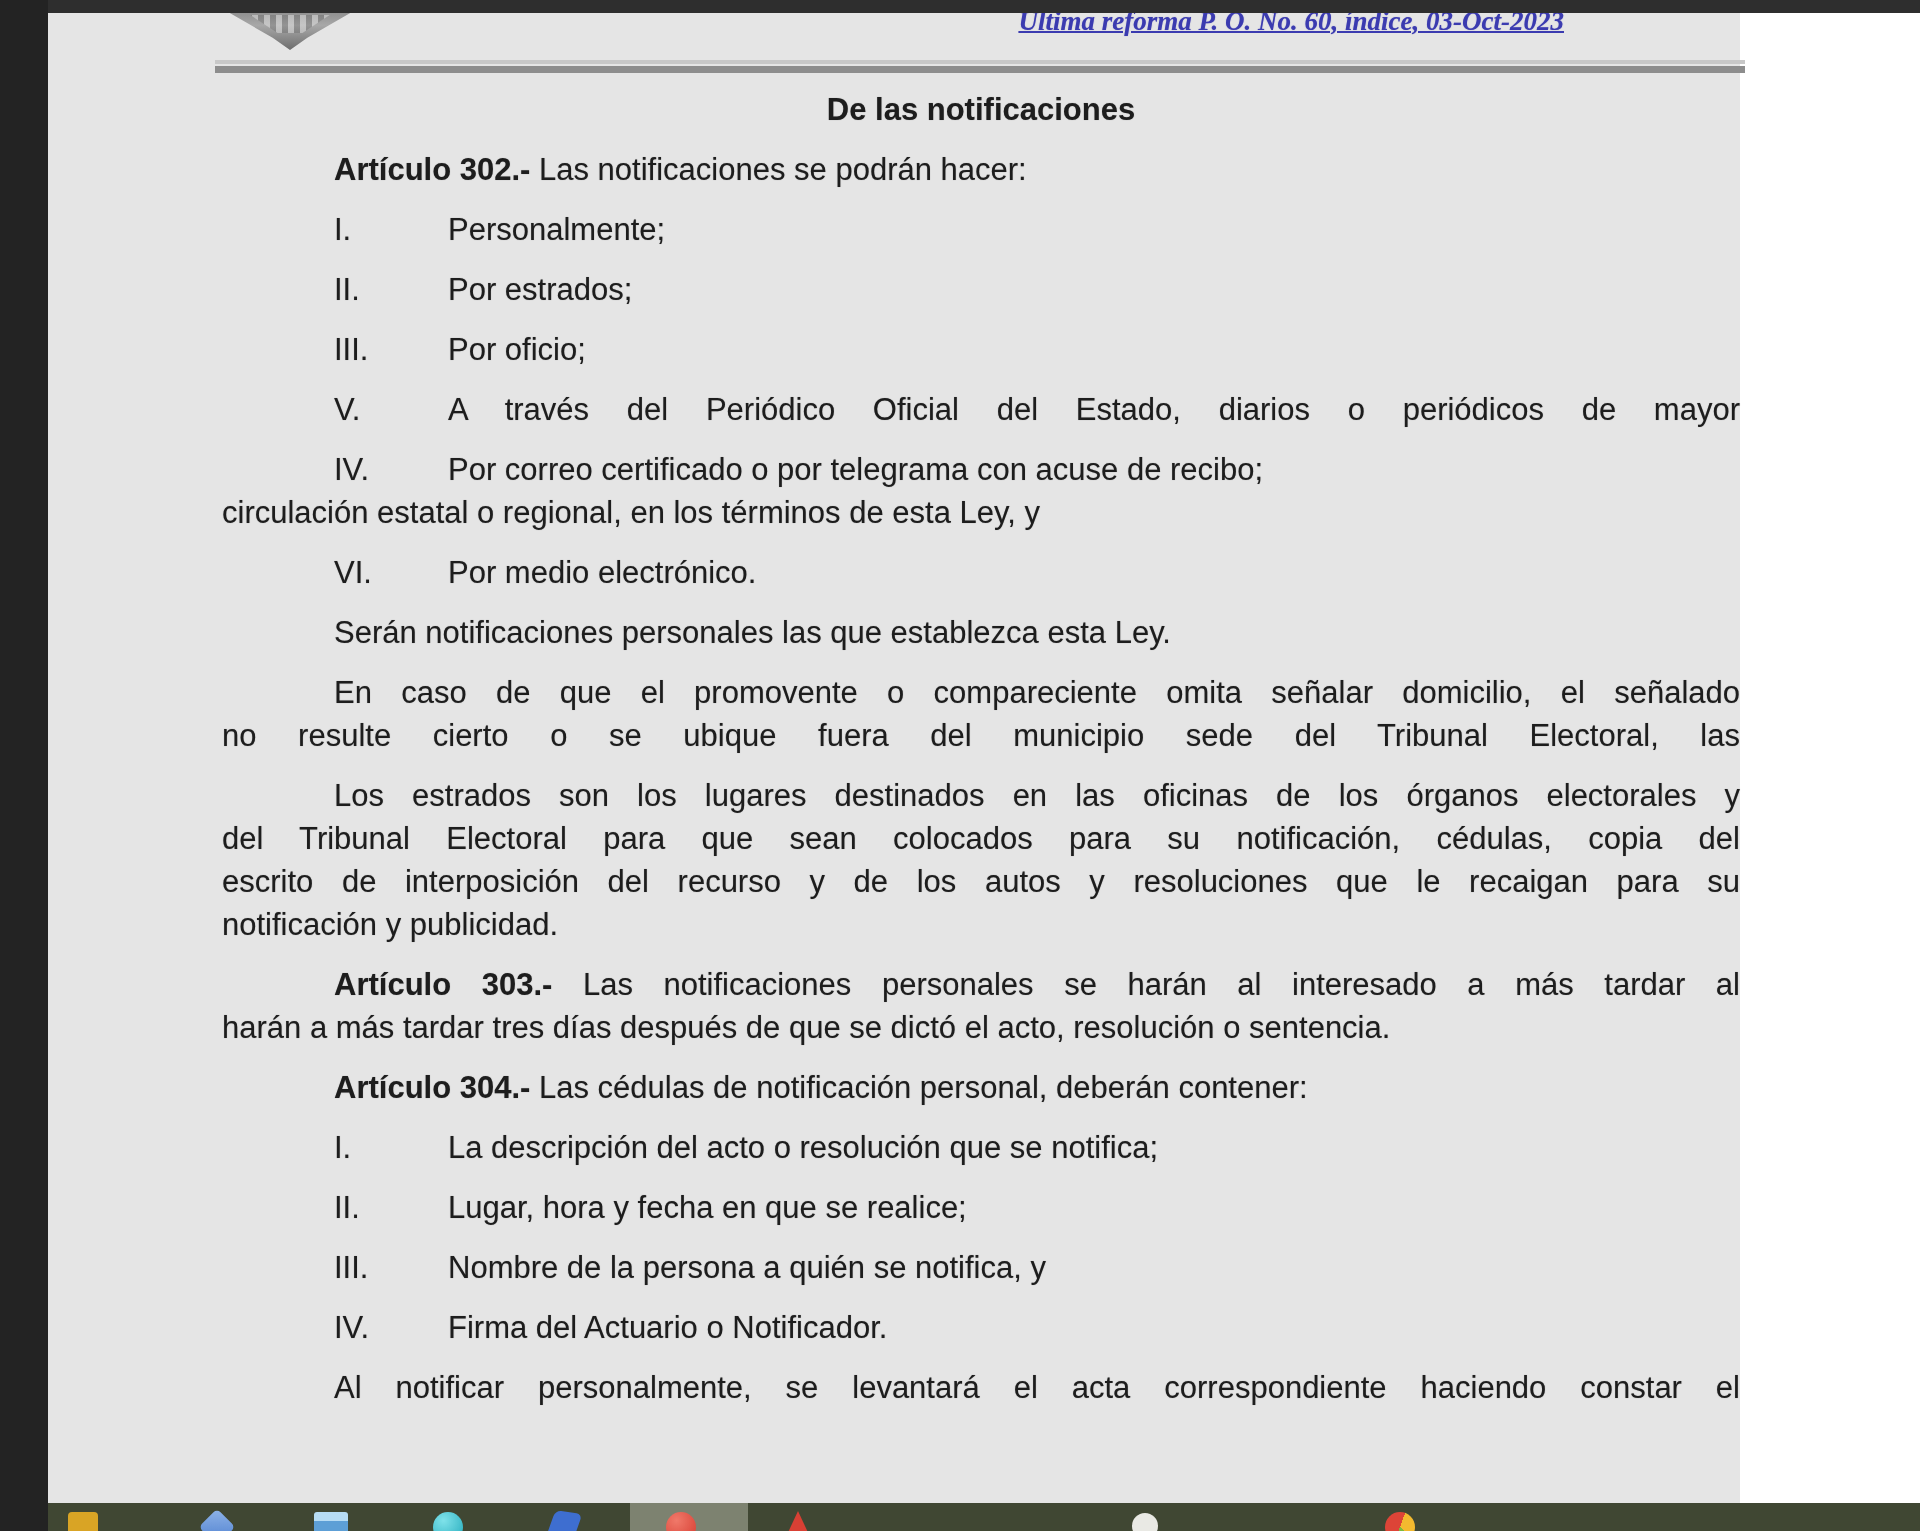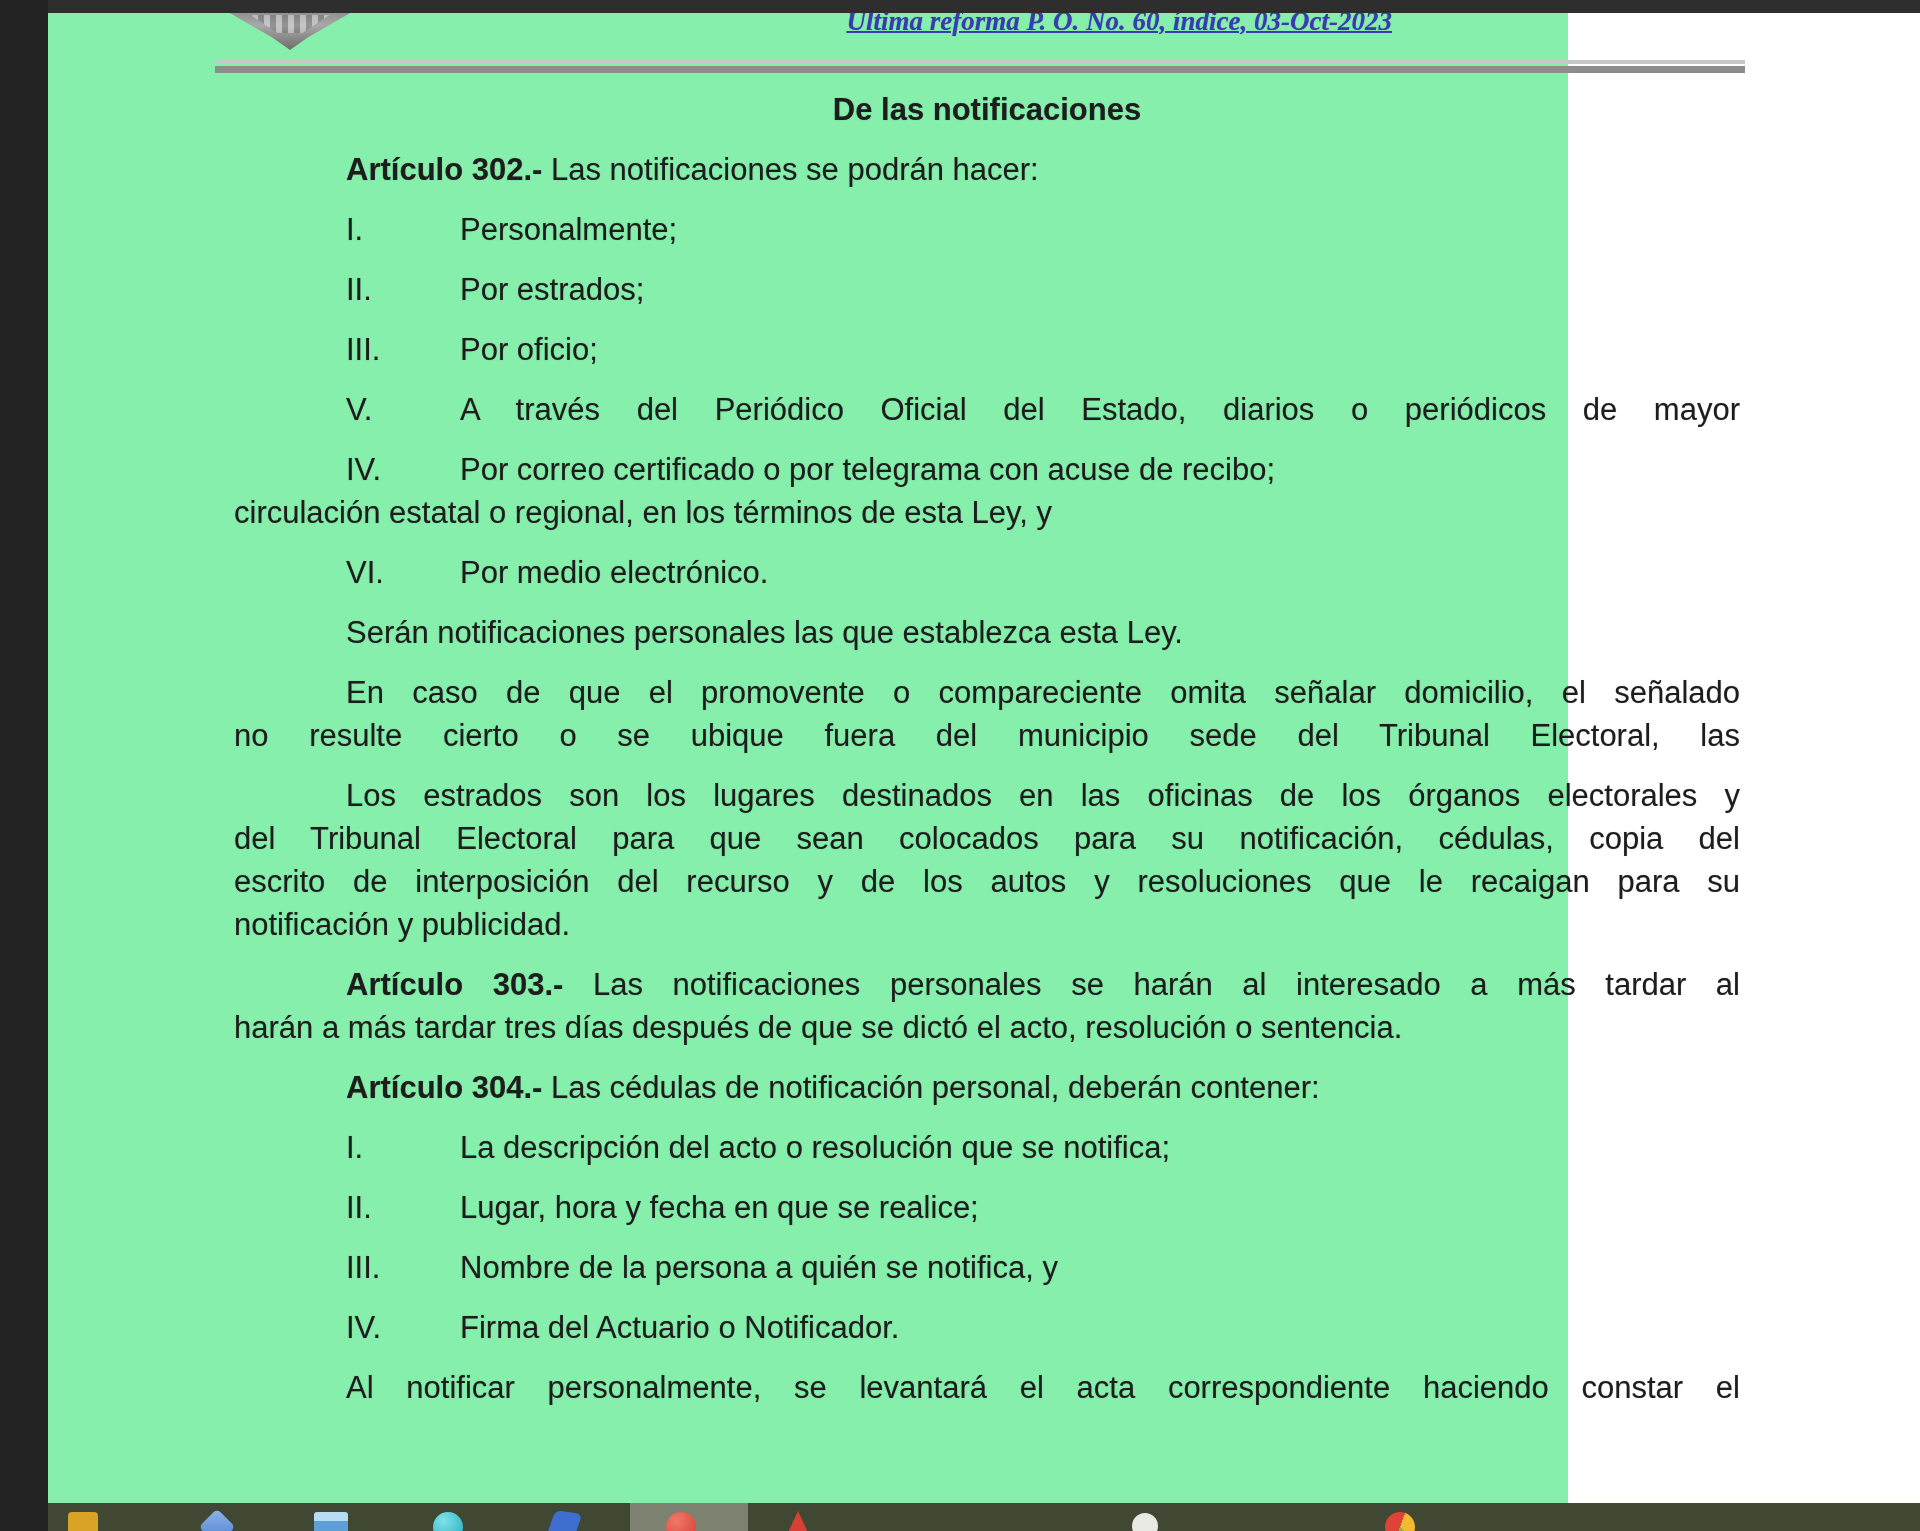--- a/index.html
+++ b/index.html
@@ -5,21 +5,21 @@
   html,body{margin:0;padding:0;}
   body{
     width:1920px;height:1531px;overflow:hidden;background:#ffffff;
     font-family:"Liberation Sans","DejaVu Sans",sans-serif;
     position:relative;
   }
   
   .topbar{position:absolute;left:0;top:0;width:1920px;height:13px;background:#2e2e2e;z-index:8;}
   .leftstrip{position:absolute;left:0;top:0;width:48px;height:1531px;background:#232323;z-index:9;}
   
-  .page{position:absolute;left:0;top:0;width:1568px;height:1503px;background:#86efac;filter:blur(0.5px);}
+  .page{position:absolute;left:0;top:0;width:1740px;height:1503px;background:#e5e5e5;filter:blur(0.5px);}
   .crest{
     position:absolute;left:228px;top:12px;width:124px;height:38px;
     background:linear-gradient(180deg,#8f8f8f 0%,#a8a8a8 35%,#6d6d6d 100%);
     clip-path:polygon(0 0,100% 0,64% 68%,50% 100%,36% 68%);
   }
   .crest::after{content:"";position:absolute;inset:0;
     background:repeating-linear-gradient(90deg,rgba(255,255,255,.35) 0 6px,rgba(0,0,0,.12) 6px 12px);
     clip-path:polygon(18% 8%,82% 8%,60% 55%,40% 55%);}
   .reform-note{
     position:absolute;right:176px;top:6px;
@@ -30,21 +30,21 @@
   }
   .divider{position:absolute;left:215px;top:60px;width:1530px;height:14px;}
   .divider .l1{height:4px;background:#c8c8c8;}
   .divider .l2{height:7px;background:#8d8d8d;margin-top:2px;}
   
   .doc{
     position:absolute;left:218px;top:75px;width:1522px;
     font-size:31px;line-height:43px;color:#1d1d1d;
     text-shadow:0 0 1px rgba(25,25,25,.35);
   }
-  .doc p{margin:17px 0 0 16px;text-align:justify;text-align-last:left;}
+  .doc p{margin:17px 0 0 4px;text-align:justify;text-align-last:left;}
   .doc p.cont{margin-top:0;}
   .doc .jall{text-align:justify;text-align-last:justify;}
   .title{font-weight:bold;text-align:center !important;text-align-last:center !important;margin-top:13px !important;}
   .b{font-weight:bold;}
   .ind{text-indent:112px;}
   .li{text-indent:112px;}
   .num{display:inline-block;width:114px;text-indent:0;}
   
   .taskbar{position:absolute;left:0;top:1503px;width:1920px;height:28px;background:#404733;overflow:hidden;z-index:5;filter:blur(0.6px);}
   .hl{position:absolute;left:630px;top:0;width:118px;height:28px;background:#7d8270;}

